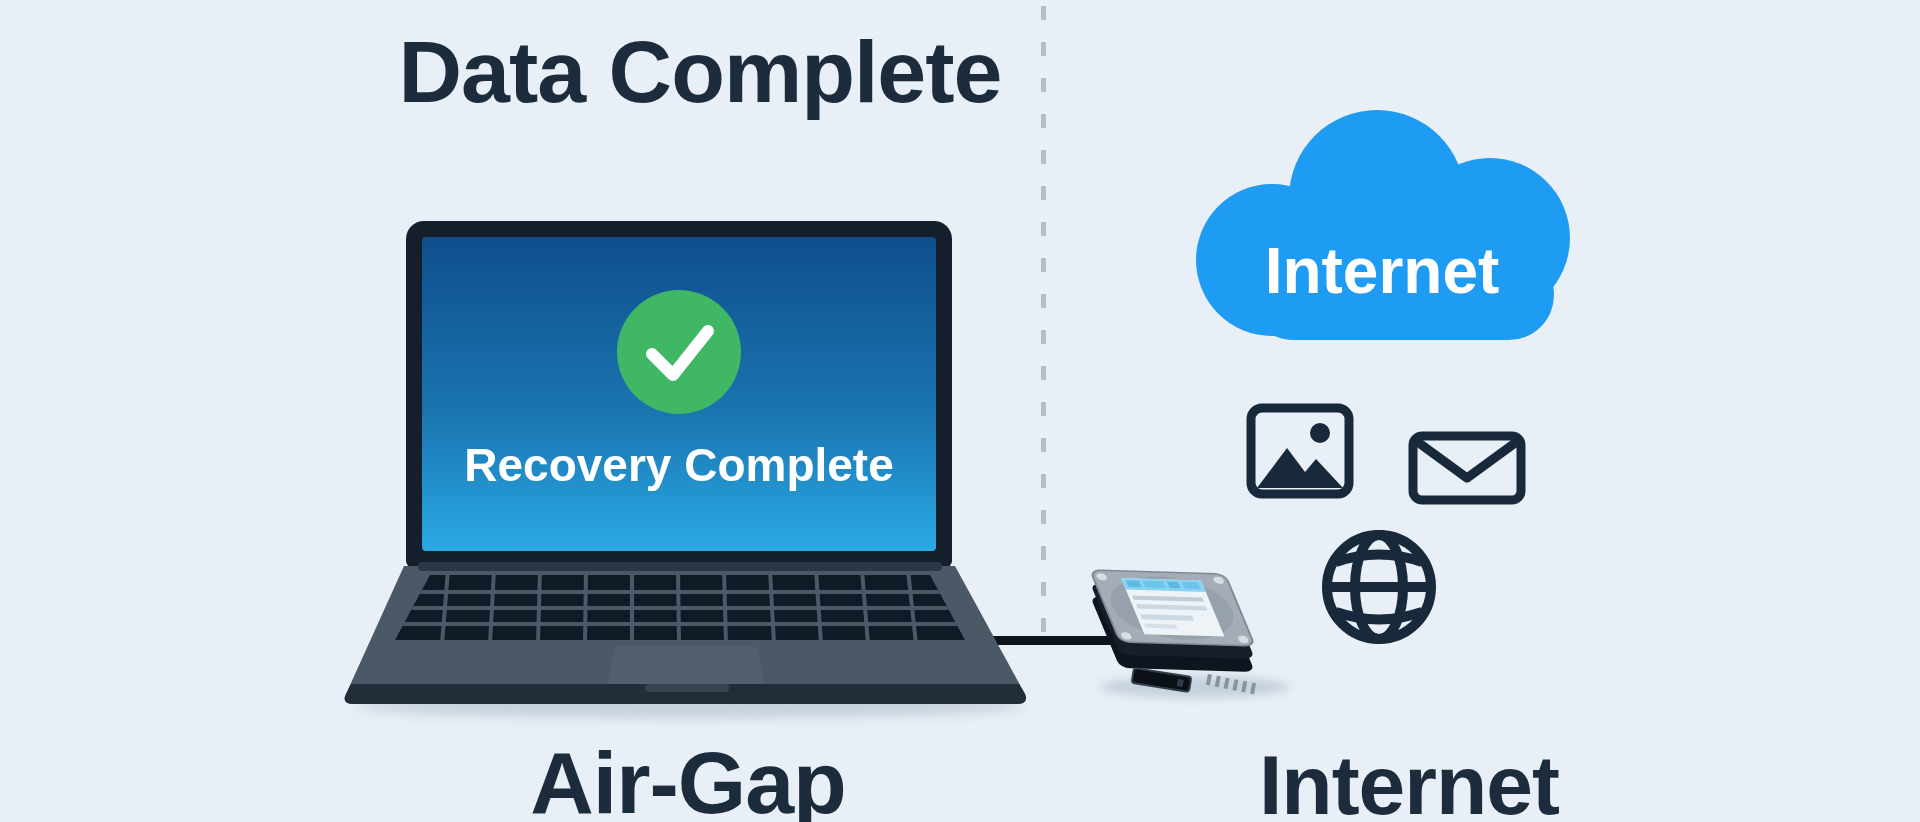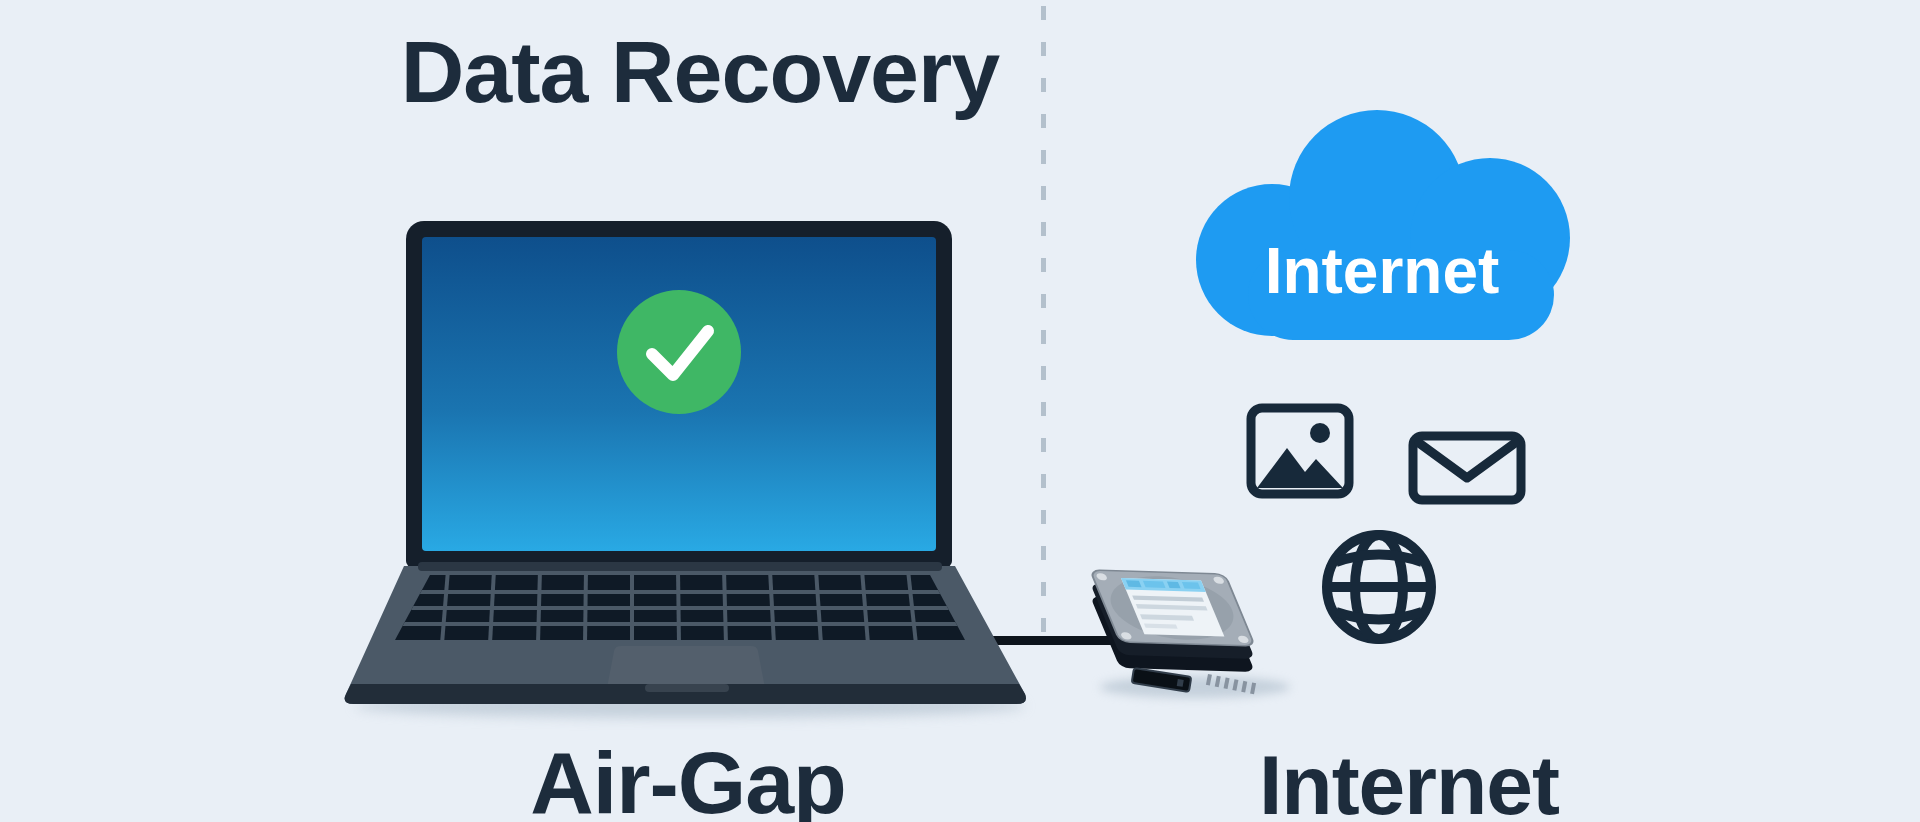--- a/index.html
+++ b/index.html
@@ -60,33 +60,34 @@
   .icon{position:absolute;}
   .icon-image{left:1246px;top:403px;}
   .icon-envelope{left:1408px;top:431px;}
   .icon-globe{left:1320px;top:528px;}
 </style>
 </head>
 <body>
 
 <div class="stage">
 
-  <div class="heading title">Data Recovery</div>
+  <div class="heading title">Data Complete</div>
 
   <div class="divider"></div>
 
   <div class="laptop-shadow"></div>
 
   <div class="screen-frame">
     <div class="screen">
       <div class="check-badge">
         <svg width="124" height="124" viewBox="0 0 124 124">
           <path d="M35 64 L56 85 L91 41" fill="none" stroke="#ffffff" stroke-width="12" stroke-linecap="round" stroke-linejoin="round"></path>
         </svg>
       </div>
+      <div class="screen-status">Recovery Complete</div>
     </div>
   </div>
 
   <svg class="laptop-base" viewBox="0 0 704 156">
     <defs>
       <clipPath id="kb">
         <polygon points="97,19 597,19 632,84 62,84"></polygon>
       </clipPath>
     </defs>
 

